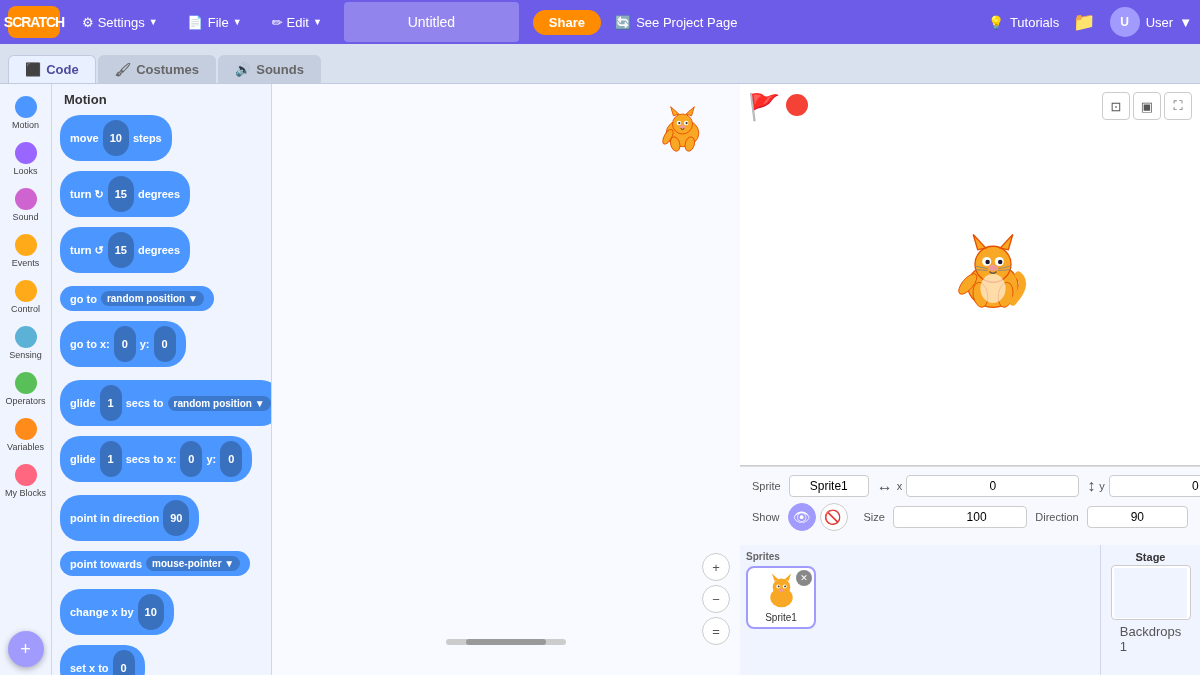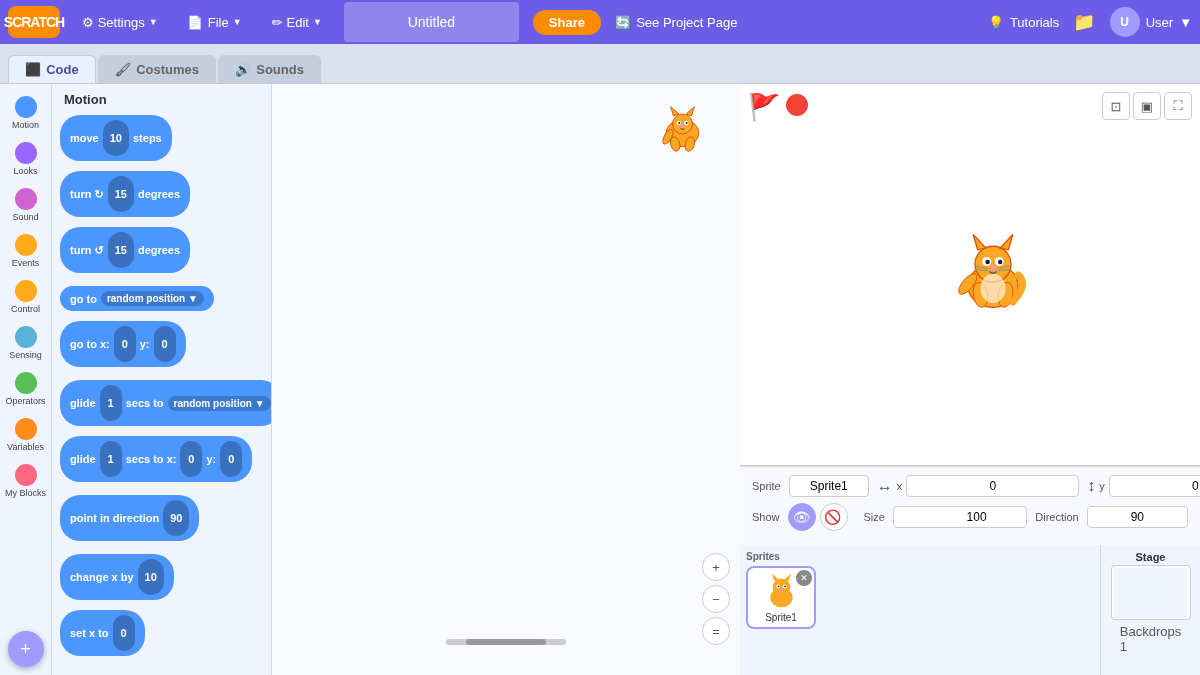--- a/index.html
+++ b/index.html
@@ -471,20 +471,26 @@
 
     <div style="margin-top:8px;"></div>
 
     <div class="block-row">
       <span class="block motion-blue block-full">
         <span>point in direction</span>
         <span class="block-val">90</span>
       </span>
     </div>
 
+    <div class="block-row">
+      <span class="block motion-blue block-full">
+        <span>point towards</span>
+        <span class="block-dropdown">mouse-pointer ▼</span>
+      </span>
+    </div>
 
     <div style="margin-top:8px;"></div>
 
     <div class="block-row">
       <span class="block motion-blue block-full">
         <span>change x by</span>
         <span class="block-val">10</span>
       </span>
     </div>
 

